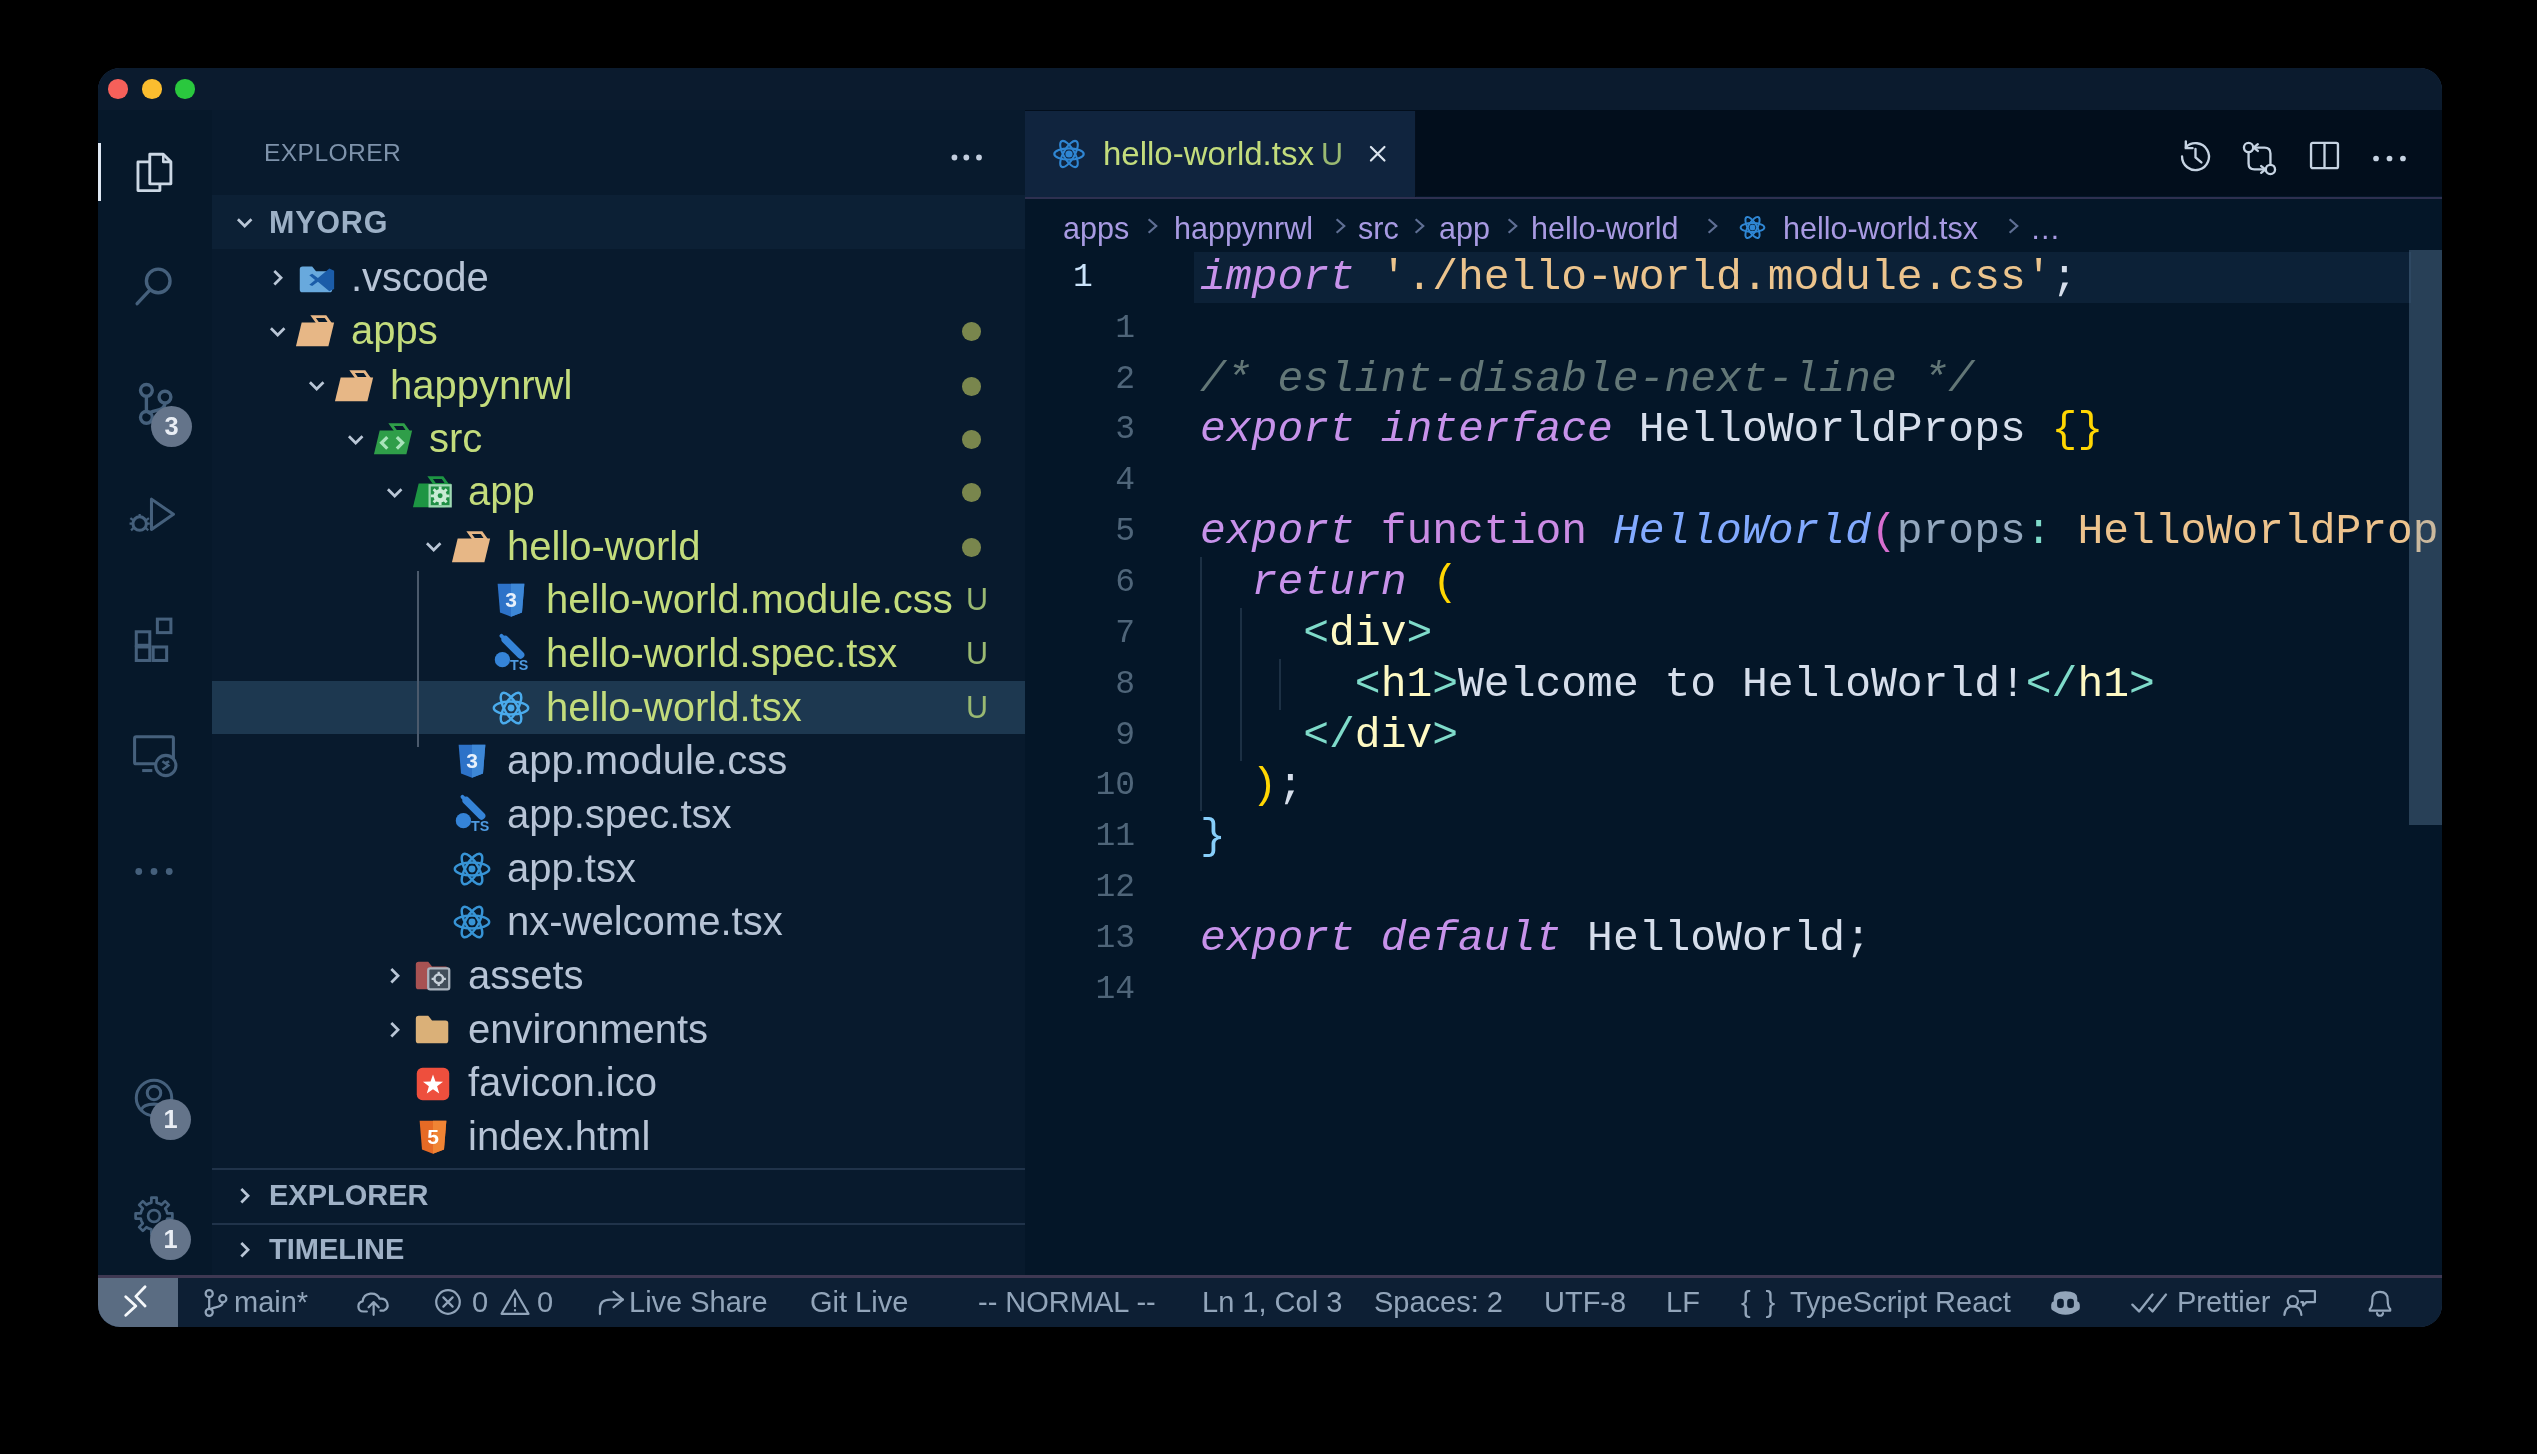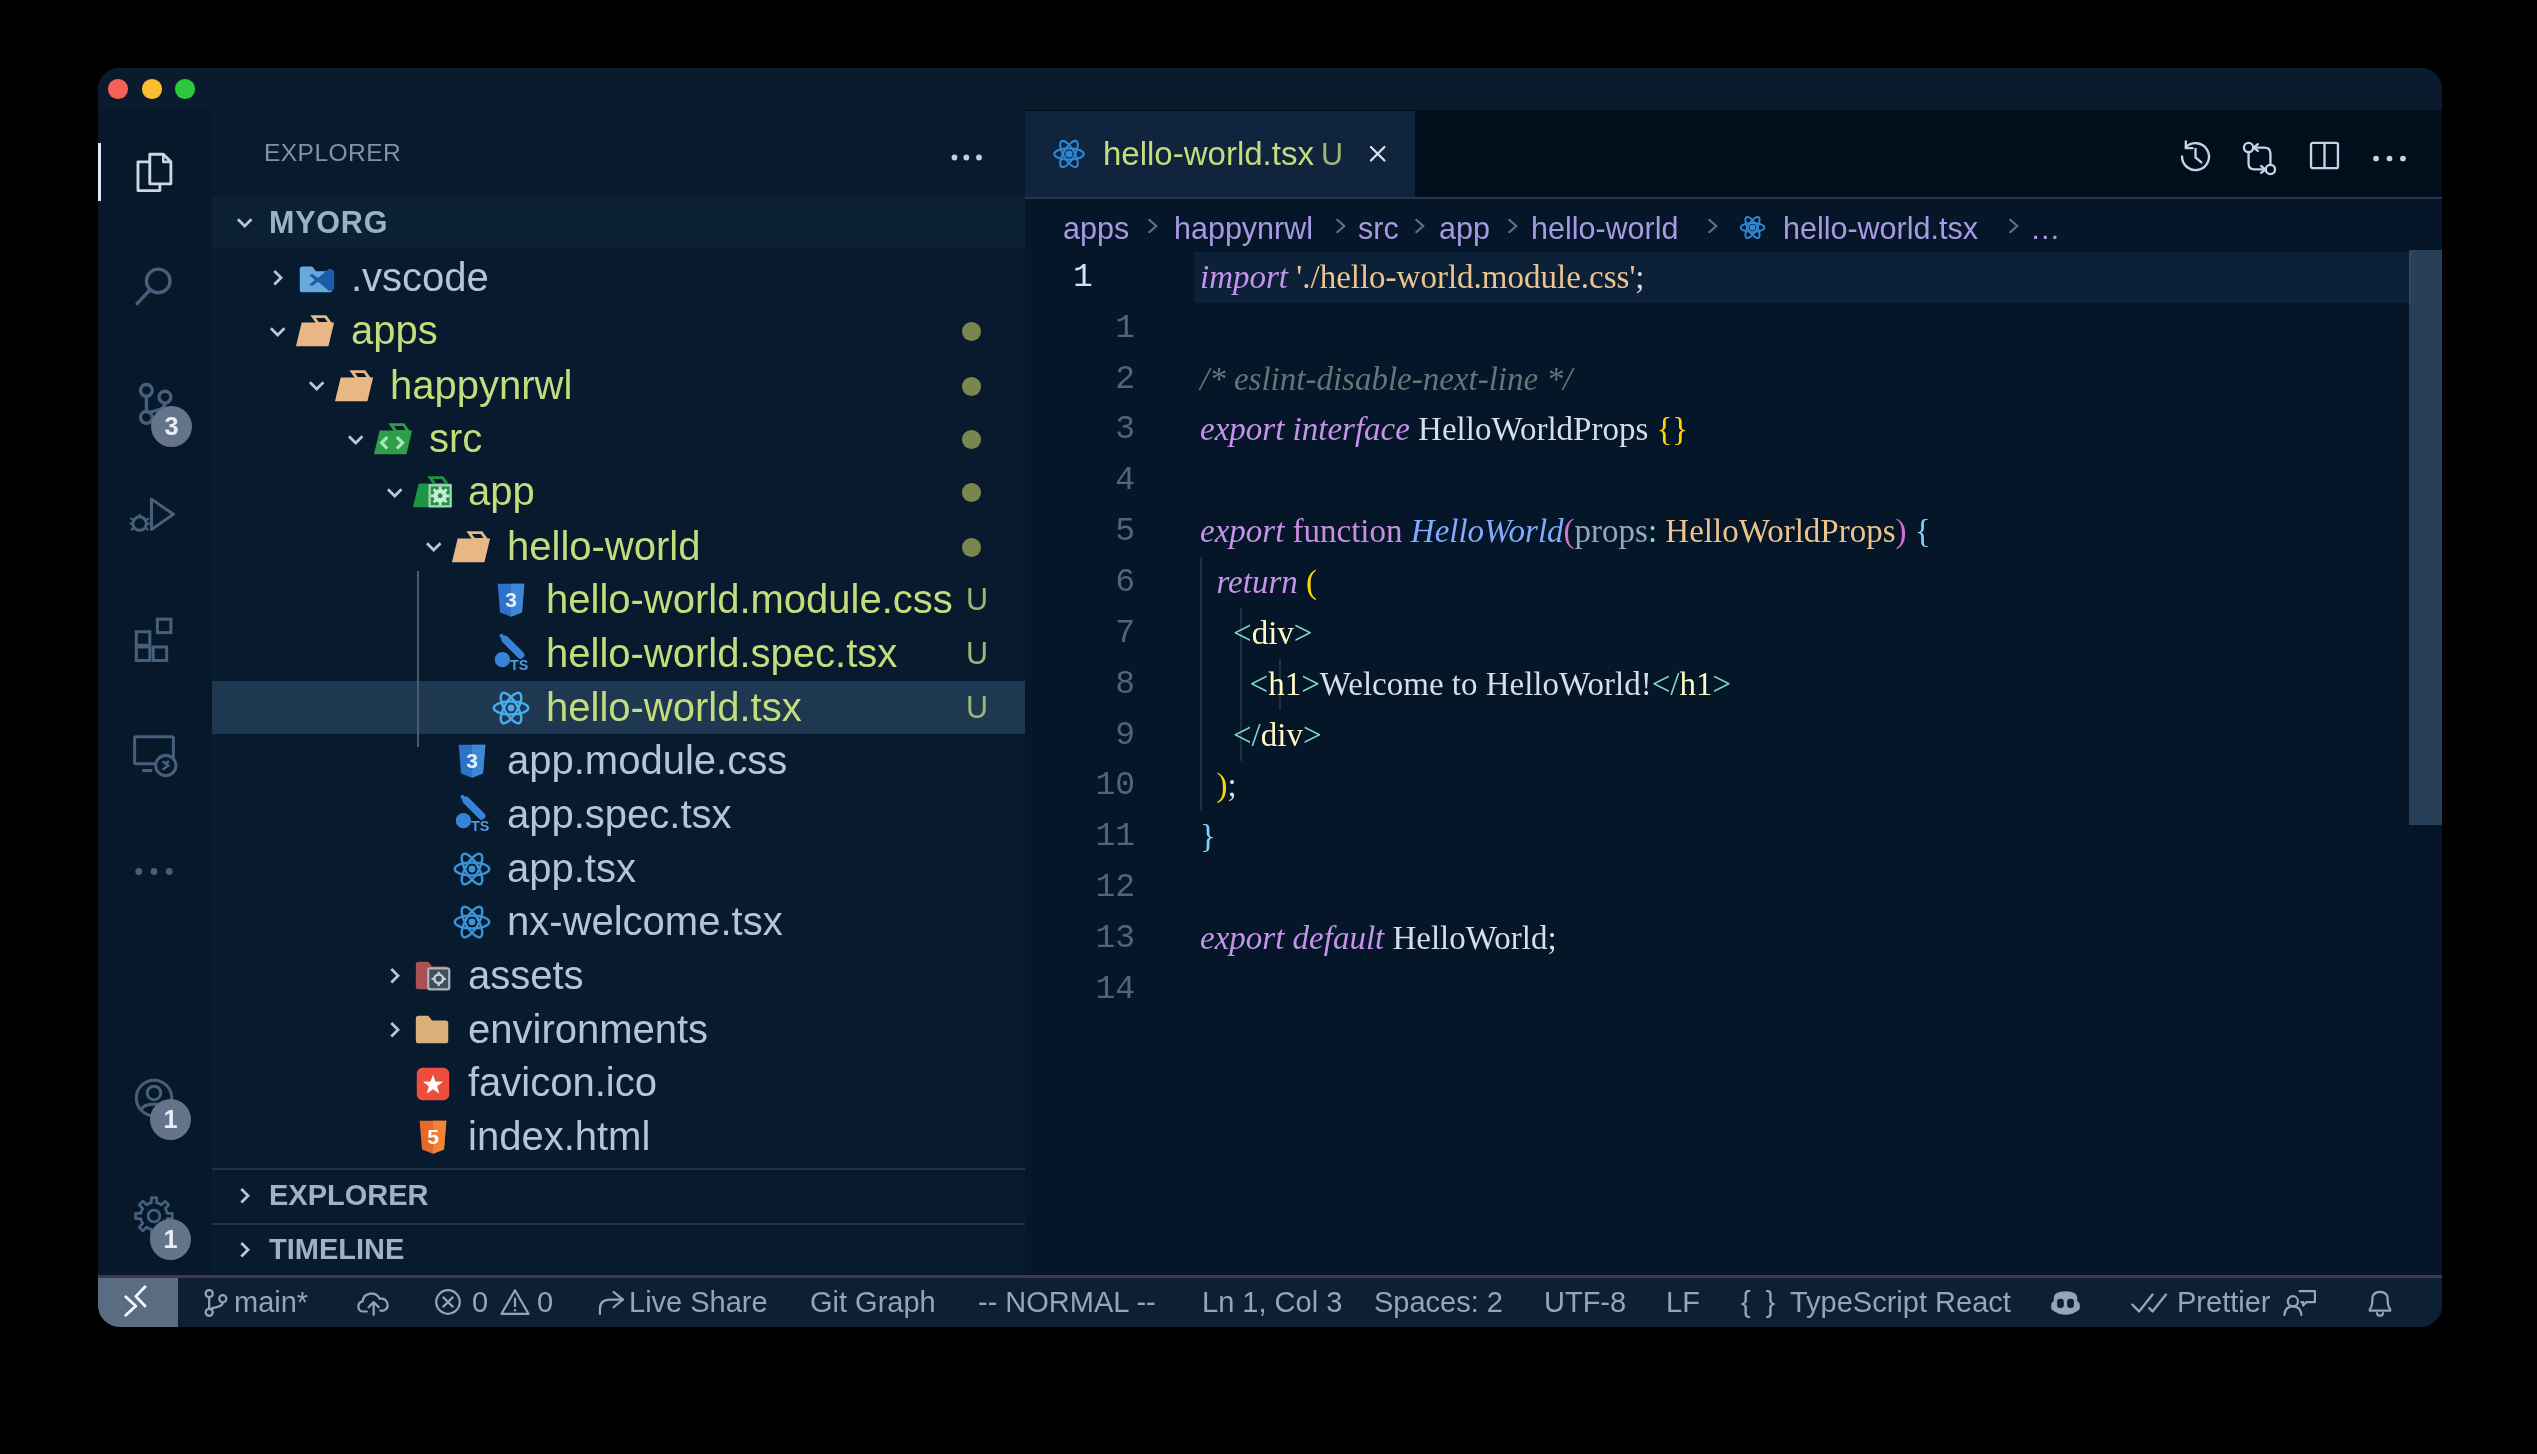--- a/index.html
+++ b/index.html
@@ -11,21 +11,21 @@
   .tl{border-radius:50%;width:19.5px;height:19.5px;top:11px}
   .title{left:0;top:0;width:2344px;height:42px;line-height:45px;text-align:center;color:#bac7d8;font-size:24px;font-weight:500}
   .activity{left:0;top:42px;width:114px;height:1165px;background:#06182a;border-right:1.7px solid #11303d}
   .sidebar{left:114px;top:42px;width:814px;height:1165px;background:#081a2d}
   .editor{left:927px;top:42px;width:1417px;height:1165px;background:#041628}
   .statusbar{left:0;top:1207px;width:2344px;height:53px;background:#0d1f34;border-top:3.4px solid #3e3852;box-sizing:border-box}
   .tlabel{font-size:40px;line-height:53px;color:#b7c4d6;white-space:pre}
   .green{color:#c3dc7c}
   .dot{width:18.6px;height:18.6px;border-radius:50%;background:#79864d;top:18px;left:864px}
   .ubadge{left:862px;width:34px;text-align:center;font-size:30.5px;line-height:53px;color:#9ab972}
-  .codeline{font-family:Liberation Serif, serif;font-size:33px;line-height:51px;white-space:pre;left:1102px}
+  .codeline{font-family:Liberation Mono, monospace;font-size:43px;line-height:51px;white-space:pre;left:1102px}
   .num{width:85px;text-align:right;left:952px;font-family:"Liberation Mono",monospace;font-size:33px;line-height:51px;color:#4f6579}
   .kw{color:#c792ea;font-style:italic}
   .fn{color:#cb8ce4}
   .str{color:#ecc48d}
   .cm{color:#637777;font-style:italic}
   .w{color:#d6deeb}
   .gold{color:#ffd602}
   .fname{color:#82aaff;font-style:italic}
   .pink{color:#d76fd0}
   .param{color:#93a7bd}
@@ -430,21 +430,21 @@
     <path d="M20 5 L36 33 H4 Z"></path>
       <path d="M20 15 V24 M20 28.5 V29" stroke-linecap="round"></path>
   </svg>
   <div class="a st" style="left:439px">0</div>
 
   <svg class="a" style="left:495px;top:1218px" width="36" height="34" viewBox="0 0 42 40" fill="none" stroke="#92a5ba" stroke-width="2.6" stroke-linecap="round" stroke-linejoin="round">
     <path d="M24 7 L35 16 L24 25"></path>
     <path d="M35 16 H20 Q8 16 8 27 V33"></path>
   </svg>
   <div class="a st" style="left:531px">Live Share</div>
-  <div class="a st" style="left:712px">Git Graph</div>
+  <div class="a st" style="left:712px">Git Live</div>
   <div class="a st" style="left:880px">-- NORMAL --</div>
   <div class="a st" style="left:1104px">Ln 1, Col 3</div>
   <div class="a st" style="left:1276px">Spaces: 2</div>
   <div class="a st" style="left:1446px">UTF-8</div>
   <div class="a st" style="left:1568px">LF</div>
   <div class="a st" style="left:1643px;letter-spacing:3.4px">{ }</div>
   <div class="a st" style="left:1692px">TypeScript React</div>
 
   <svg class="a" style="left:1949px;top:1218px" width="37" height="34" viewBox="0 0 44 40" fill="#92a5ba">
     <path d="M8 14 Q8 6 22 6 Q36 6 36 14 V18 Q39 19 39 22 V26 Q39 28 37 29 Q30 34 22 34 Q14 34 7 29 Q5 28 5 26 V22 Q5 19 8 18 Z"></path>

